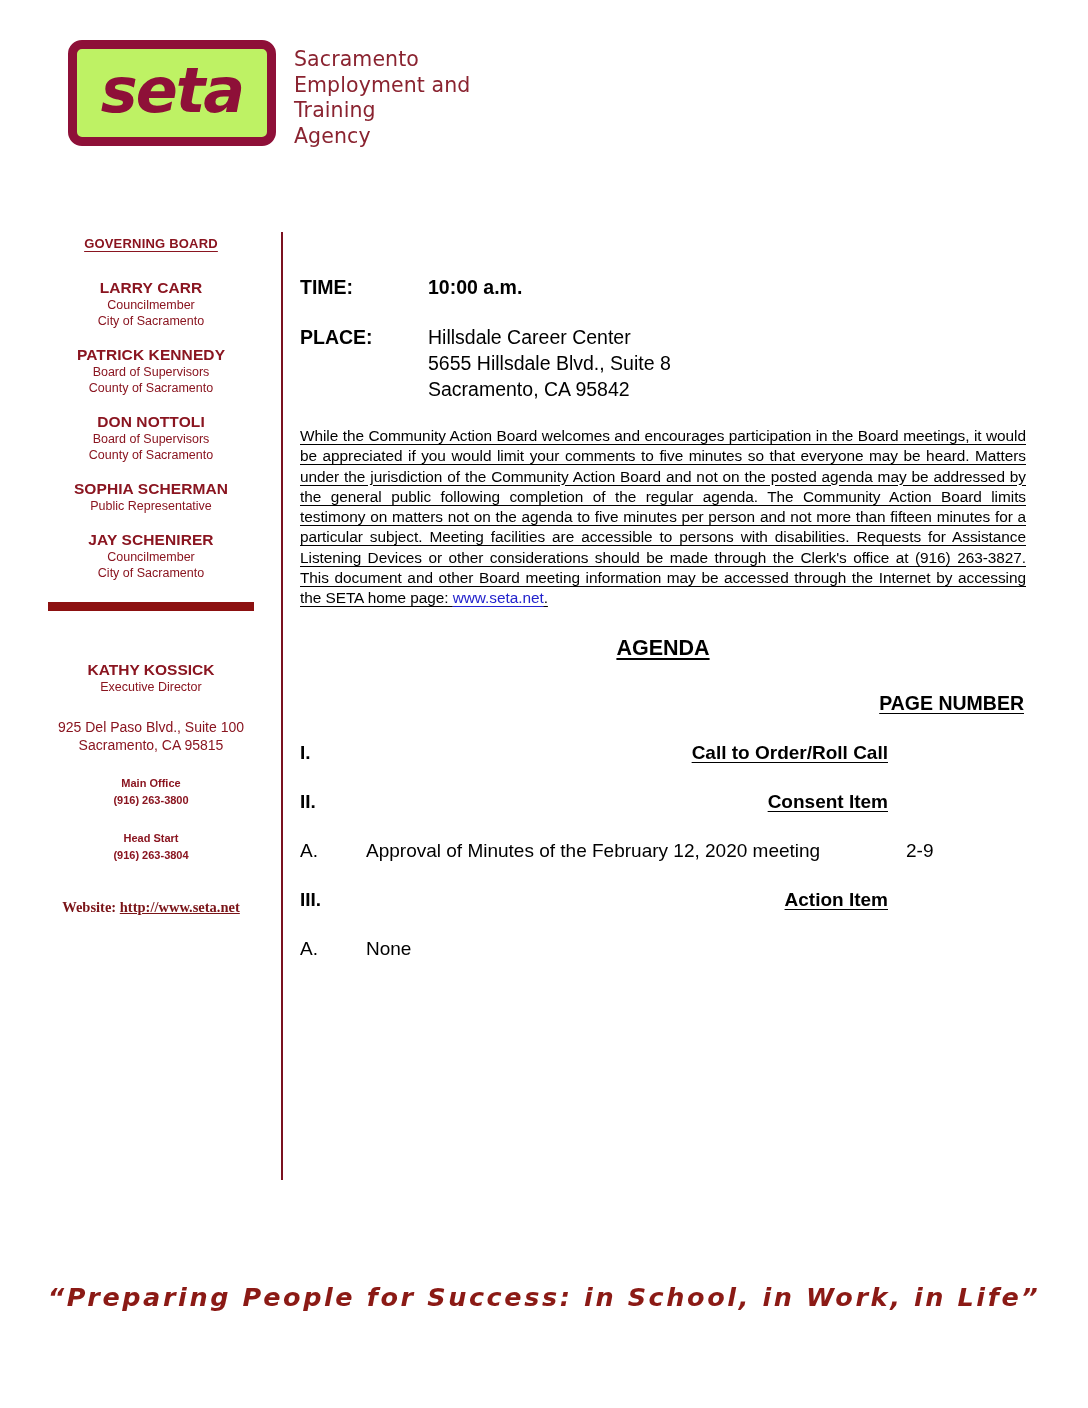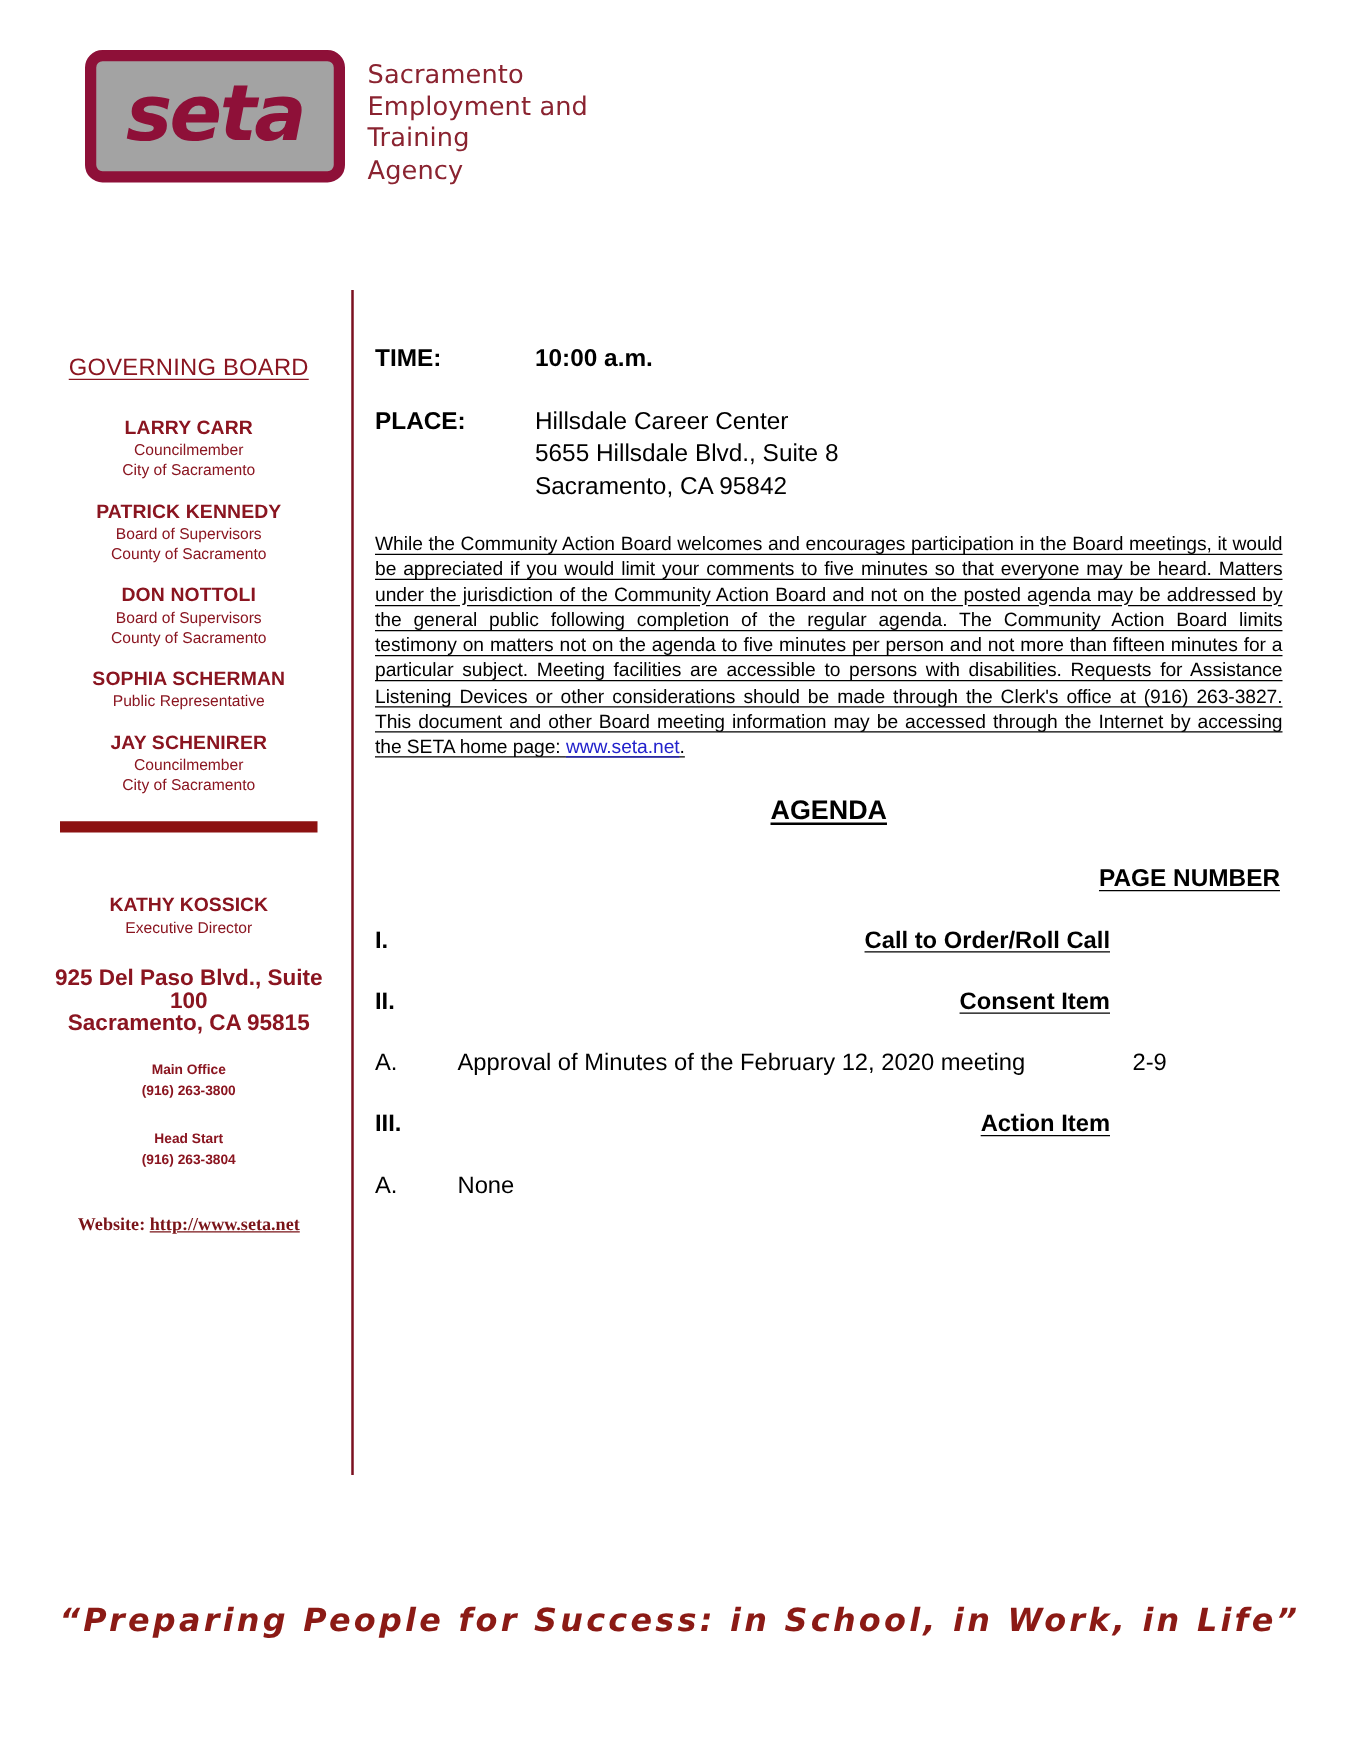--- a/index.html
+++ b/index.html
@@ -22,21 +22,21 @@
     left: 0; top: 0;
     width: 1088px; height: 190px;
   }
   #logo-mark {
     position: absolute;
     left: 68px; top: 40px;
     width: 208px; height: 106px;
     box-sizing: border-box;
     border: 9px solid #8e1038;
     border-radius: 14px;
-    background: #a3a3a3;
+    background: #bef264;
   }
   #logo-wordmark {
     position: absolute;
     left: 0; top: 0;
     width: 100%; height: 100%;
     display: flex;
     align-items: center;
     justify-content: center;
     font-family: "DejaVu Sans", sans-serif;
     font-weight: 700;
@@ -70,27 +70,26 @@
 
   
   #sidebar {
     position: absolute;
     left: 28px; top: 236px;
     width: 246px;
     text-align: center;
     color: #8a1520;
   }
   #sidebar-title {
-    font-size: 19px;
-    font-weight: normal;
+    font-size: 13px;
+    font-weight: bold;
     letter-spacing: 0.2px;
     text-decoration: underline;
     text-underline-offset: 3px;
     margin-bottom: 27px;
-    margin-top: 48px;
   }
   .board-member { margin-bottom: 16px; }
   .member-name {
     font-size: 15.5px;
     font-weight: bold;
     line-height: 19px;
     letter-spacing: 0.1px;
   }
   .member-role {
     font-size: 12.5px;
@@ -108,22 +107,22 @@
     font-size: 15.5px;
     font-weight: bold;
     line-height: 19px;
   }
   #director-title {
     font-size: 12.5px;
     line-height: 17px;
   }
   #address-block {
     margin-top: 22px;
-    font-size: 18px;
-    font-weight: bold;
+    font-size: 14px;
+    font-weight: normal;
     line-height: 18px;
   }
   .phone-block {
     margin-top: 21px;
     font-size: 11px;
     font-weight: bold;
     line-height: 17px;
   }
   #website-line {
     margin-top: 35px;

